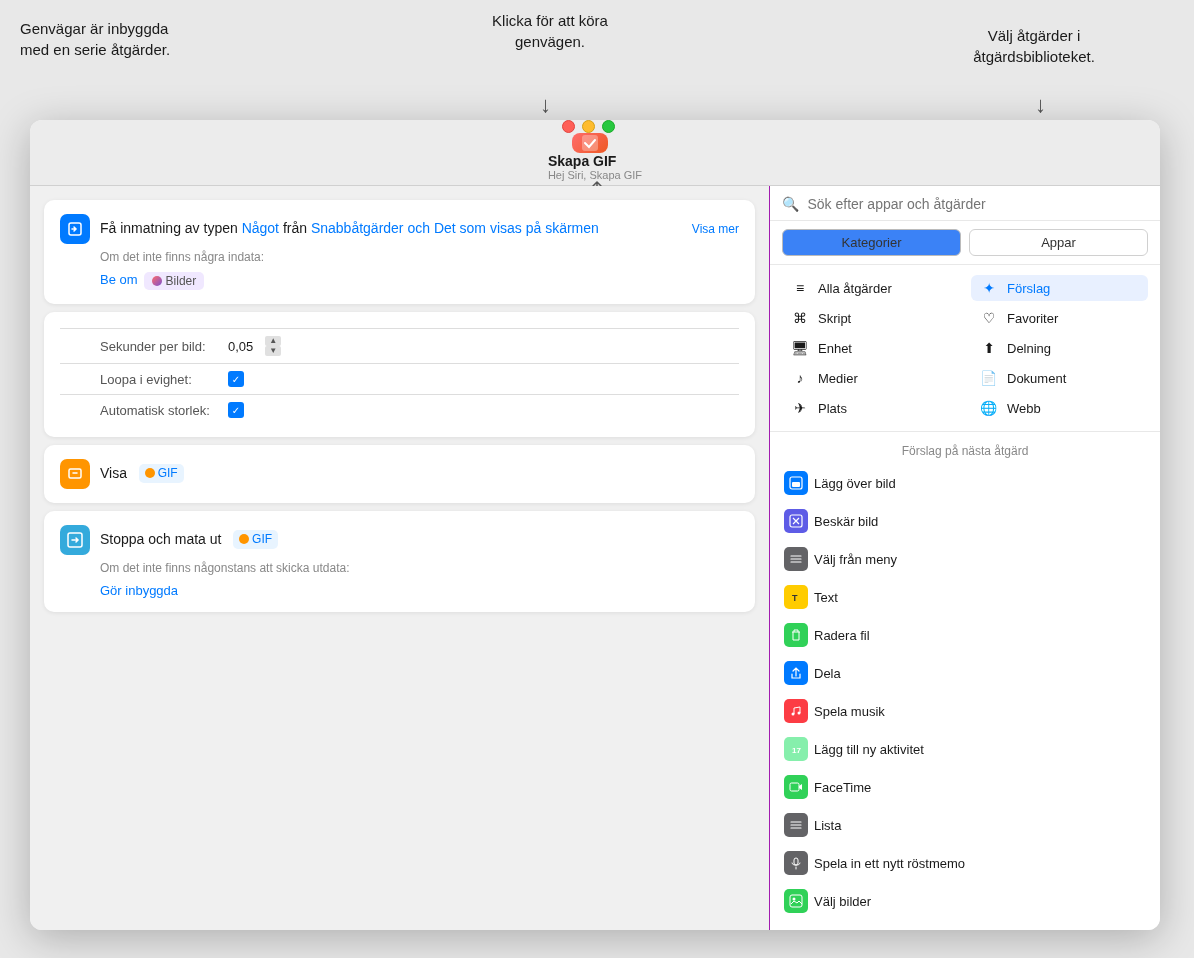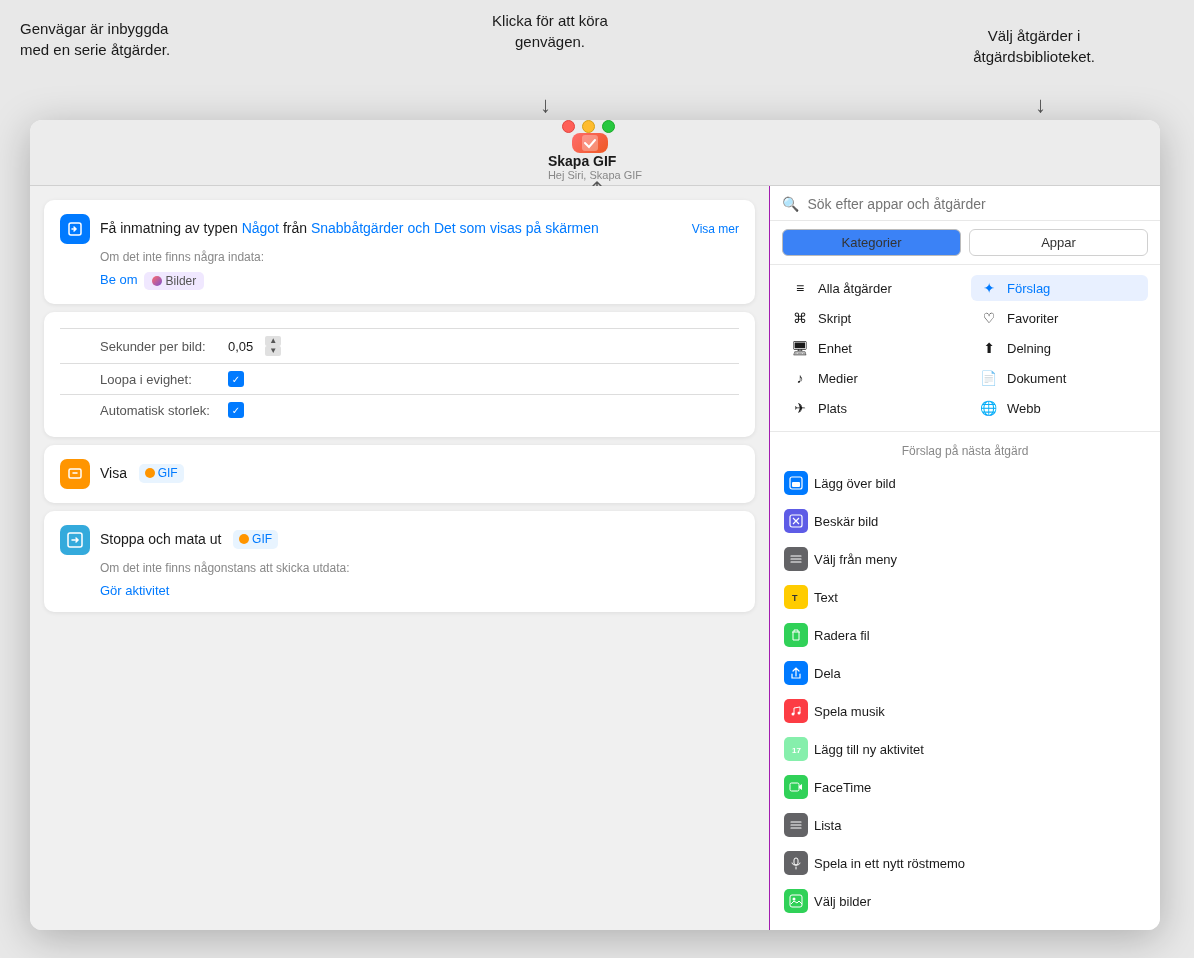--- a/index.html
+++ b/index.html
@@ -618,21 +618,21 @@
             <span>Stoppa och mata ut</span>
             <span>&nbsp;</span>
             <span class="gif-tag">
               <span class="gif-dot"></span>
               <span>GIF</span>
             </span>
           </div>
         </div>
         <div class="card-subtitle">Om det inte finns någonstans att skicka utdata:</div>
         <div class="card-ask-row">
-          <span class="ask-label">Gör aktivitet</span>
+          <span class="ask-label">Gör inbyggda</span>
         </div>
       </div>
 
     </div>
 
     <div class="actions-pane">
 
       <div class="search-bar">
         <span class="search-icon">🔍</span>
         <input class="search-input" type="text" placeholder="Sök efter appar och åtgärder" style="">

